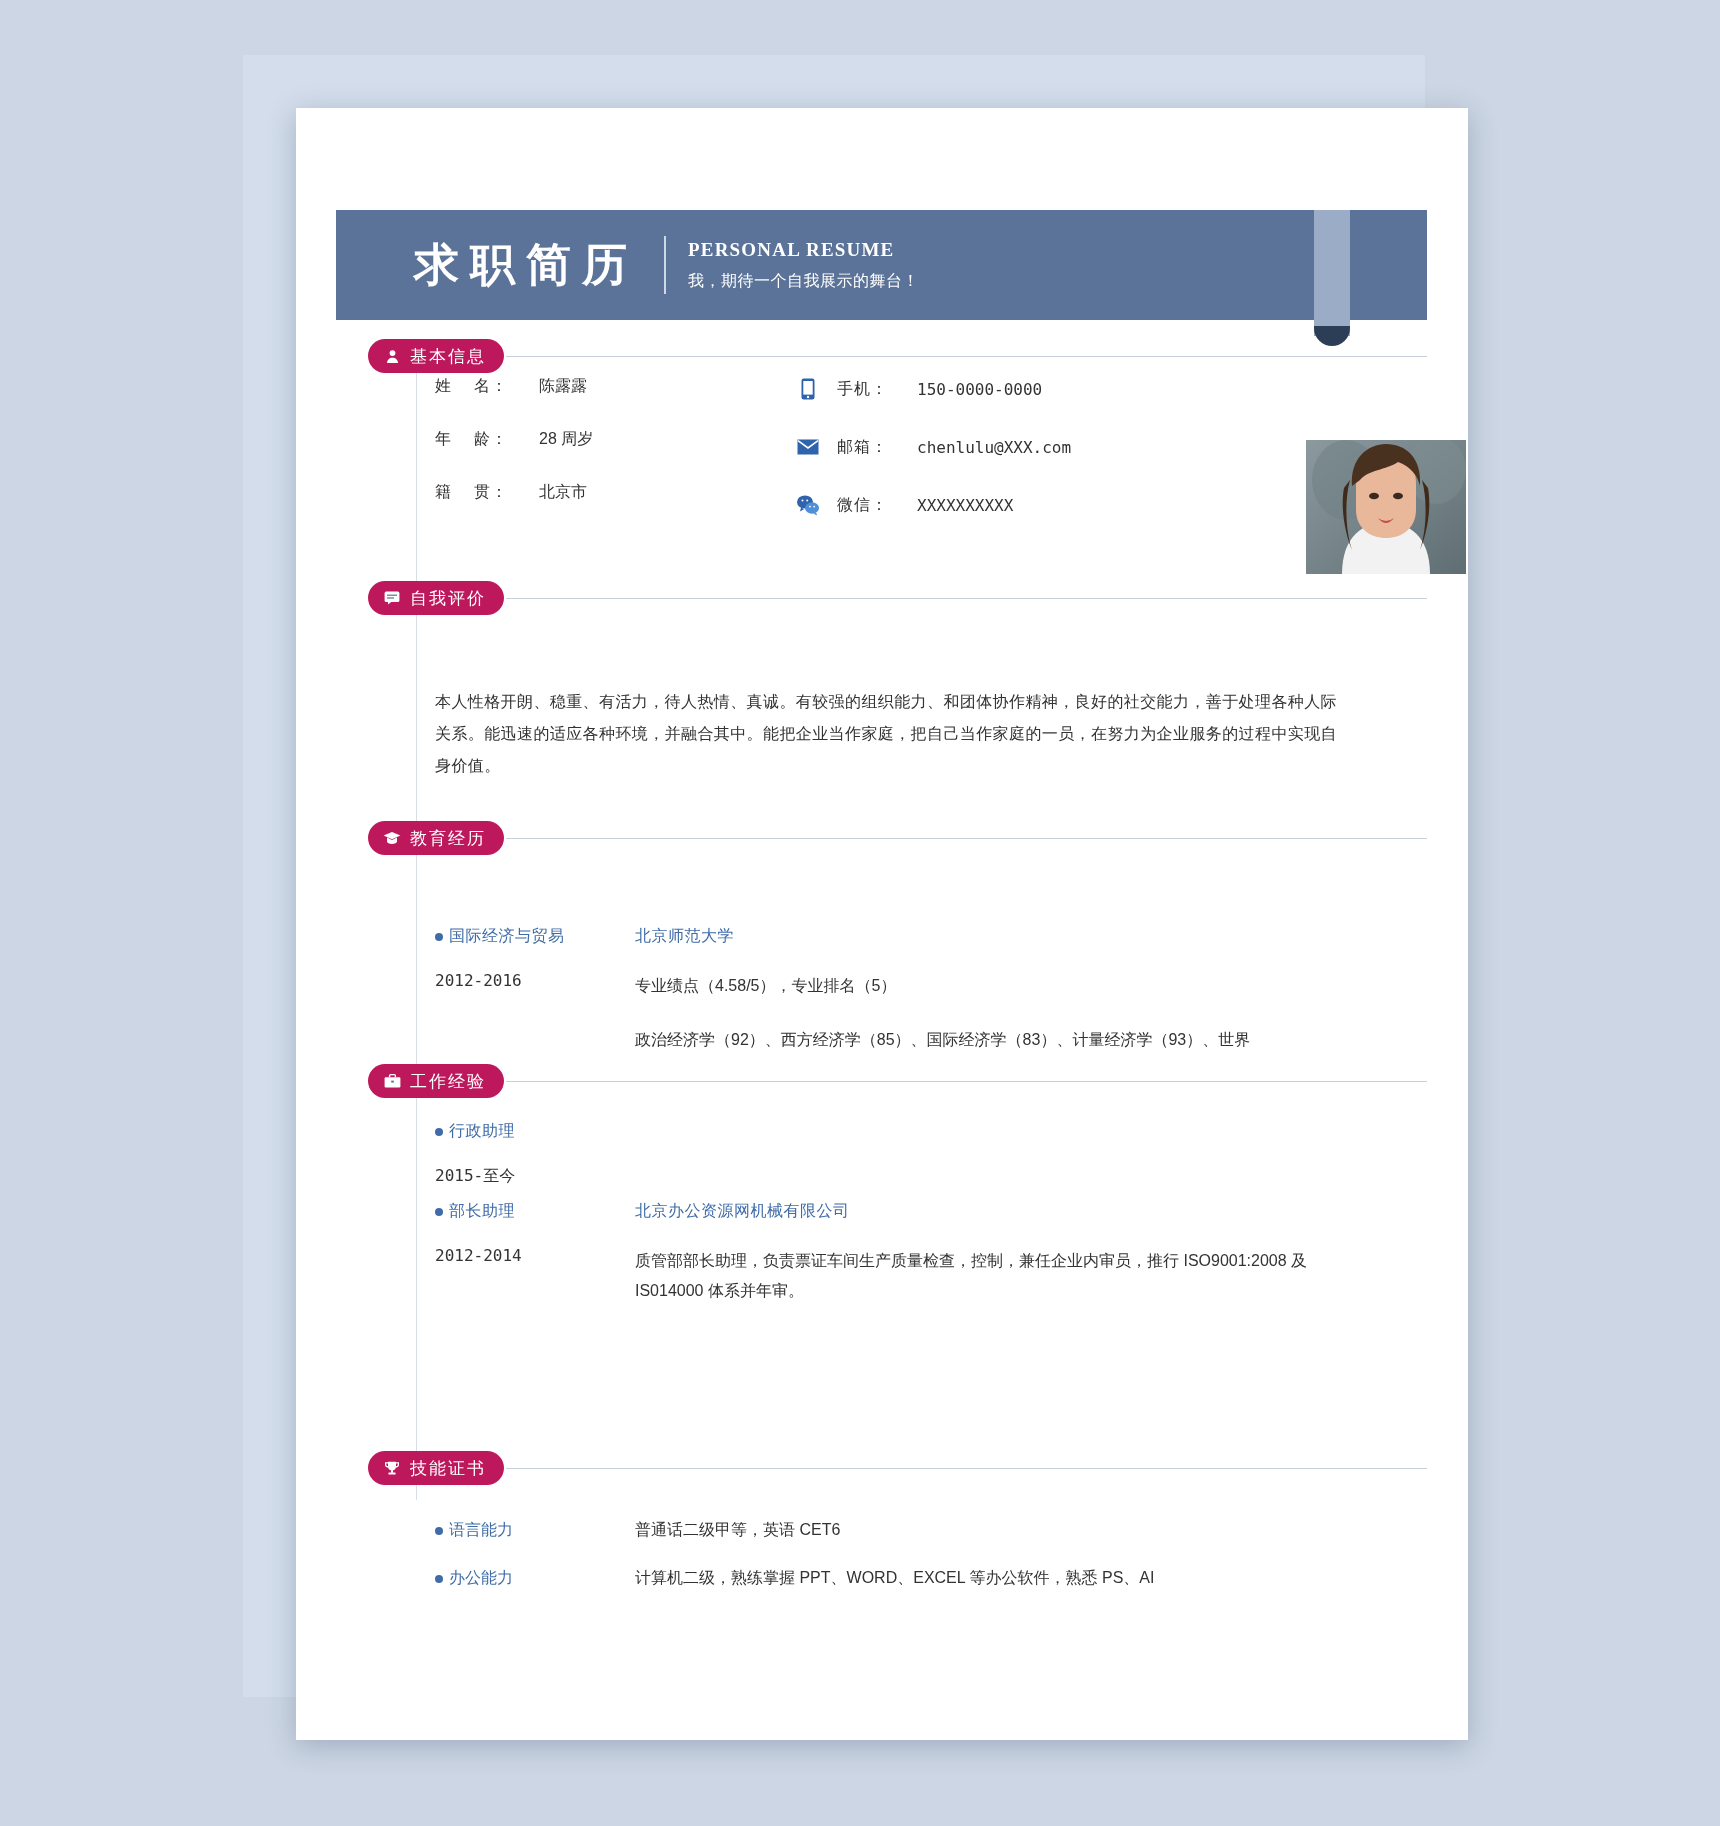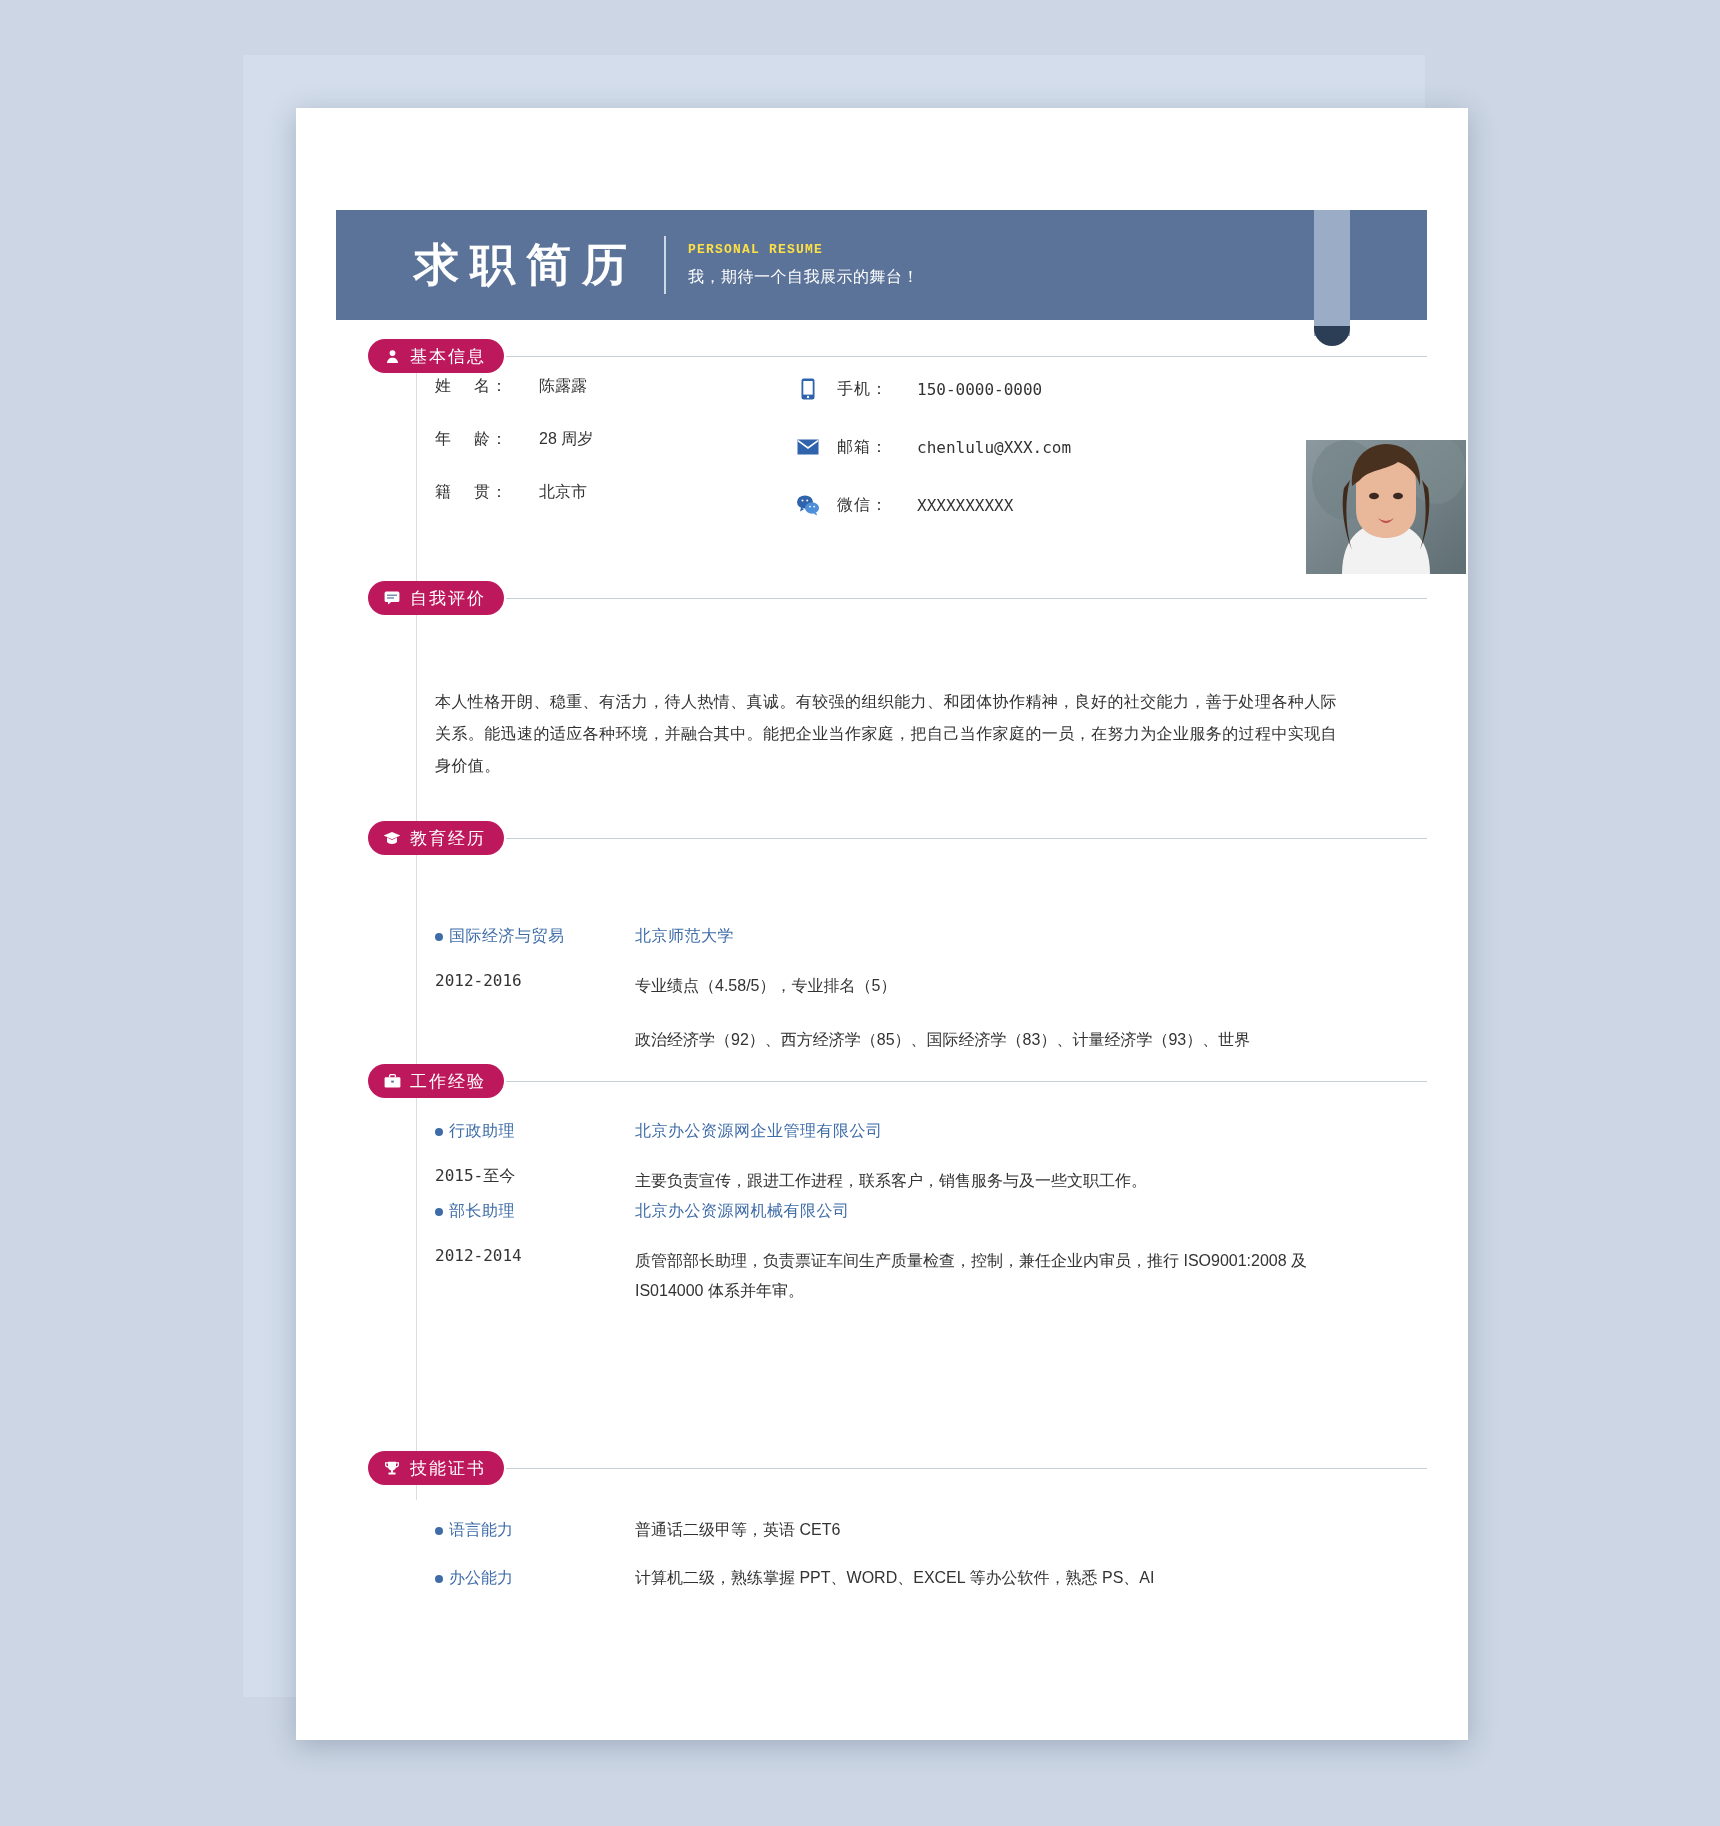--- a/index.html
+++ b/index.html
@@ -61,25 +61,25 @@
     height: 58px;
     background: #cfd9e6;
     margin: 0 22px 0 26px;
   }
   .banner-sub {
     display: flex;
     flex-direction: column;
     justify-content: center;
   }
   .banner-sub-en {
-    color: #fde047;
-    font-size: 13px;
+    color: #ffffff;
+    font-size: 19px;
     font-weight: bold;
     letter-spacing: 1.2px;
-    font-family: Liberation Mono, monospace;
+    font-family: Liberation Serif, serif;
   }
   .banner-sub-cn {
     color: #ffffff;
     font-size: 16px;
     margin-top: 10px;
     letter-spacing: 0.5px;
   }
   .ribbon {
     position: absolute;
     left: 1018px;
@@ -471,24 +471,20 @@
   </div>
 
   <div class="entry" style="left:139px; top:1013px;">
     <div class="entry-left">
       <div class="entry-title">
         <span class="dot"></span>
         <span>行政助理</span>
       </div>
       <div class="entry-date">2015-至今</div>
     </div>
-    <div class="entry-right">
-      <div class="entry-org">北京办公资源网企业管理有限公司</div>
-      <div class="entry-desc">主要负责宣传，跟进工作进程，联系客户，销售服务与及一些文职工作。</div>
-    </div>
   </div>
 
   <div class="entry" style="left:139px; top:1093px;">
     <div class="entry-left">
       <div class="entry-title">
         <span class="dot"></span>
         <span>部长助理</span>
       </div>
       <div class="entry-date">2012-2014</div>
     </div>

